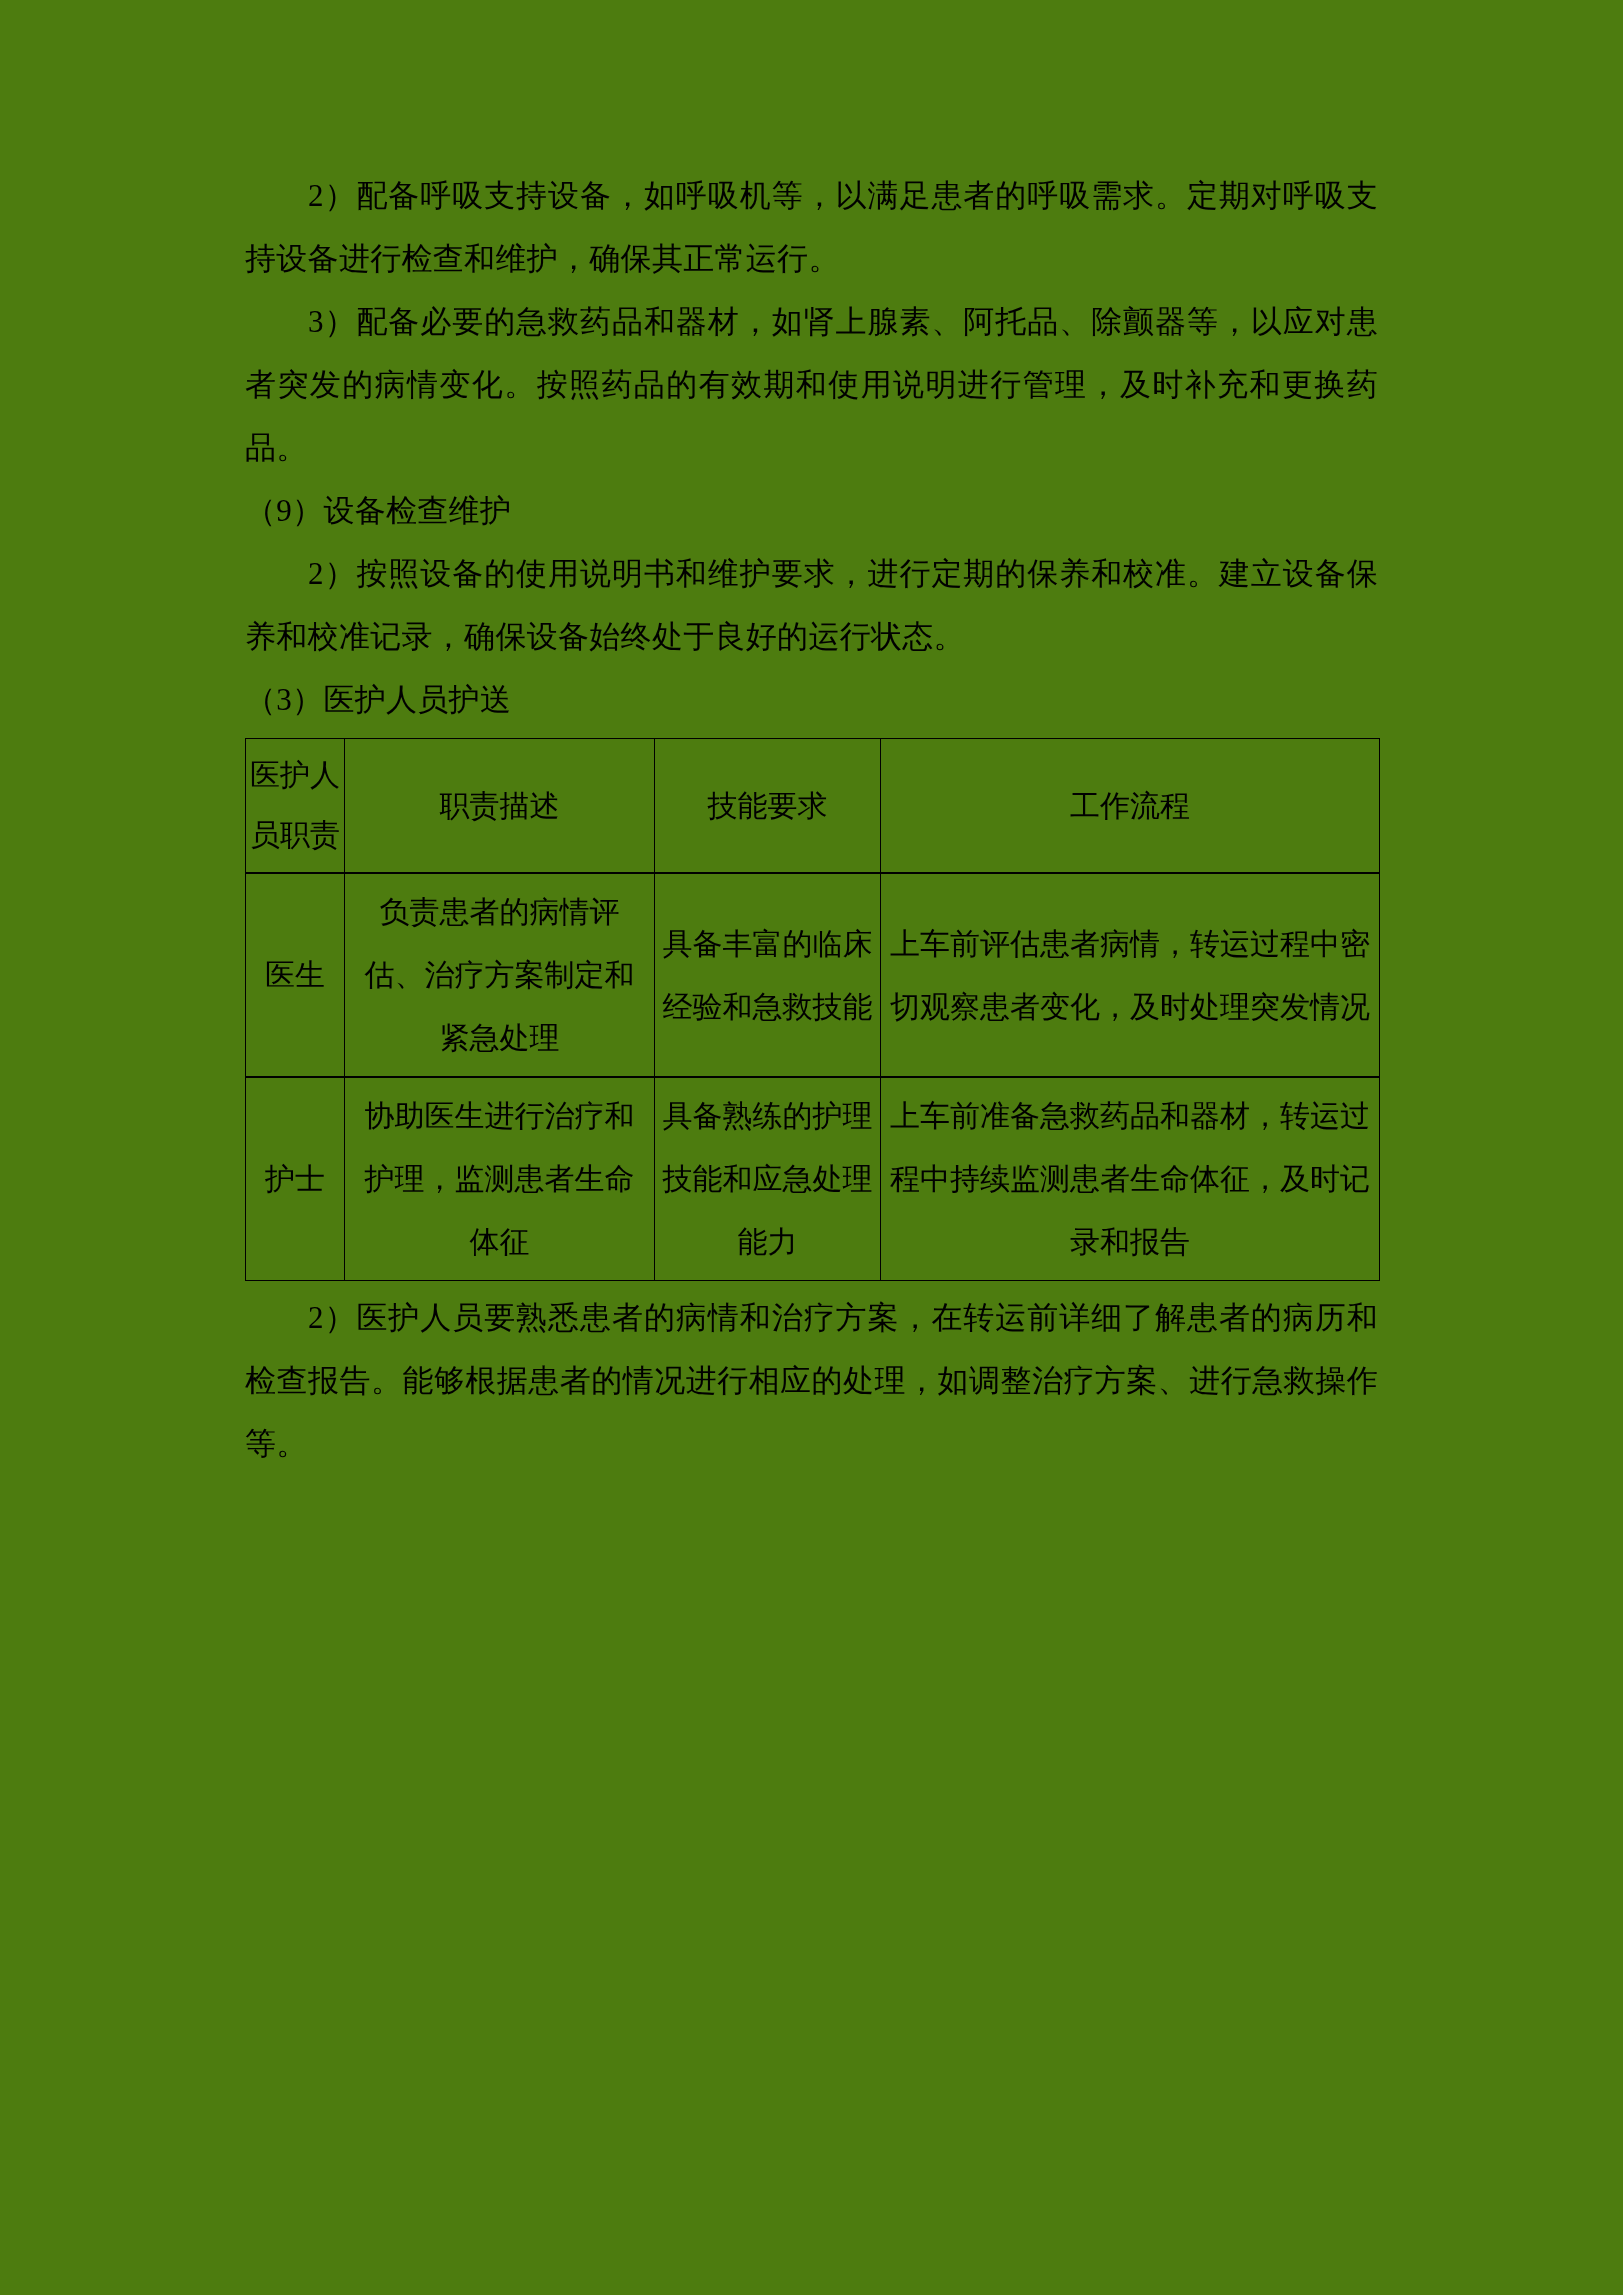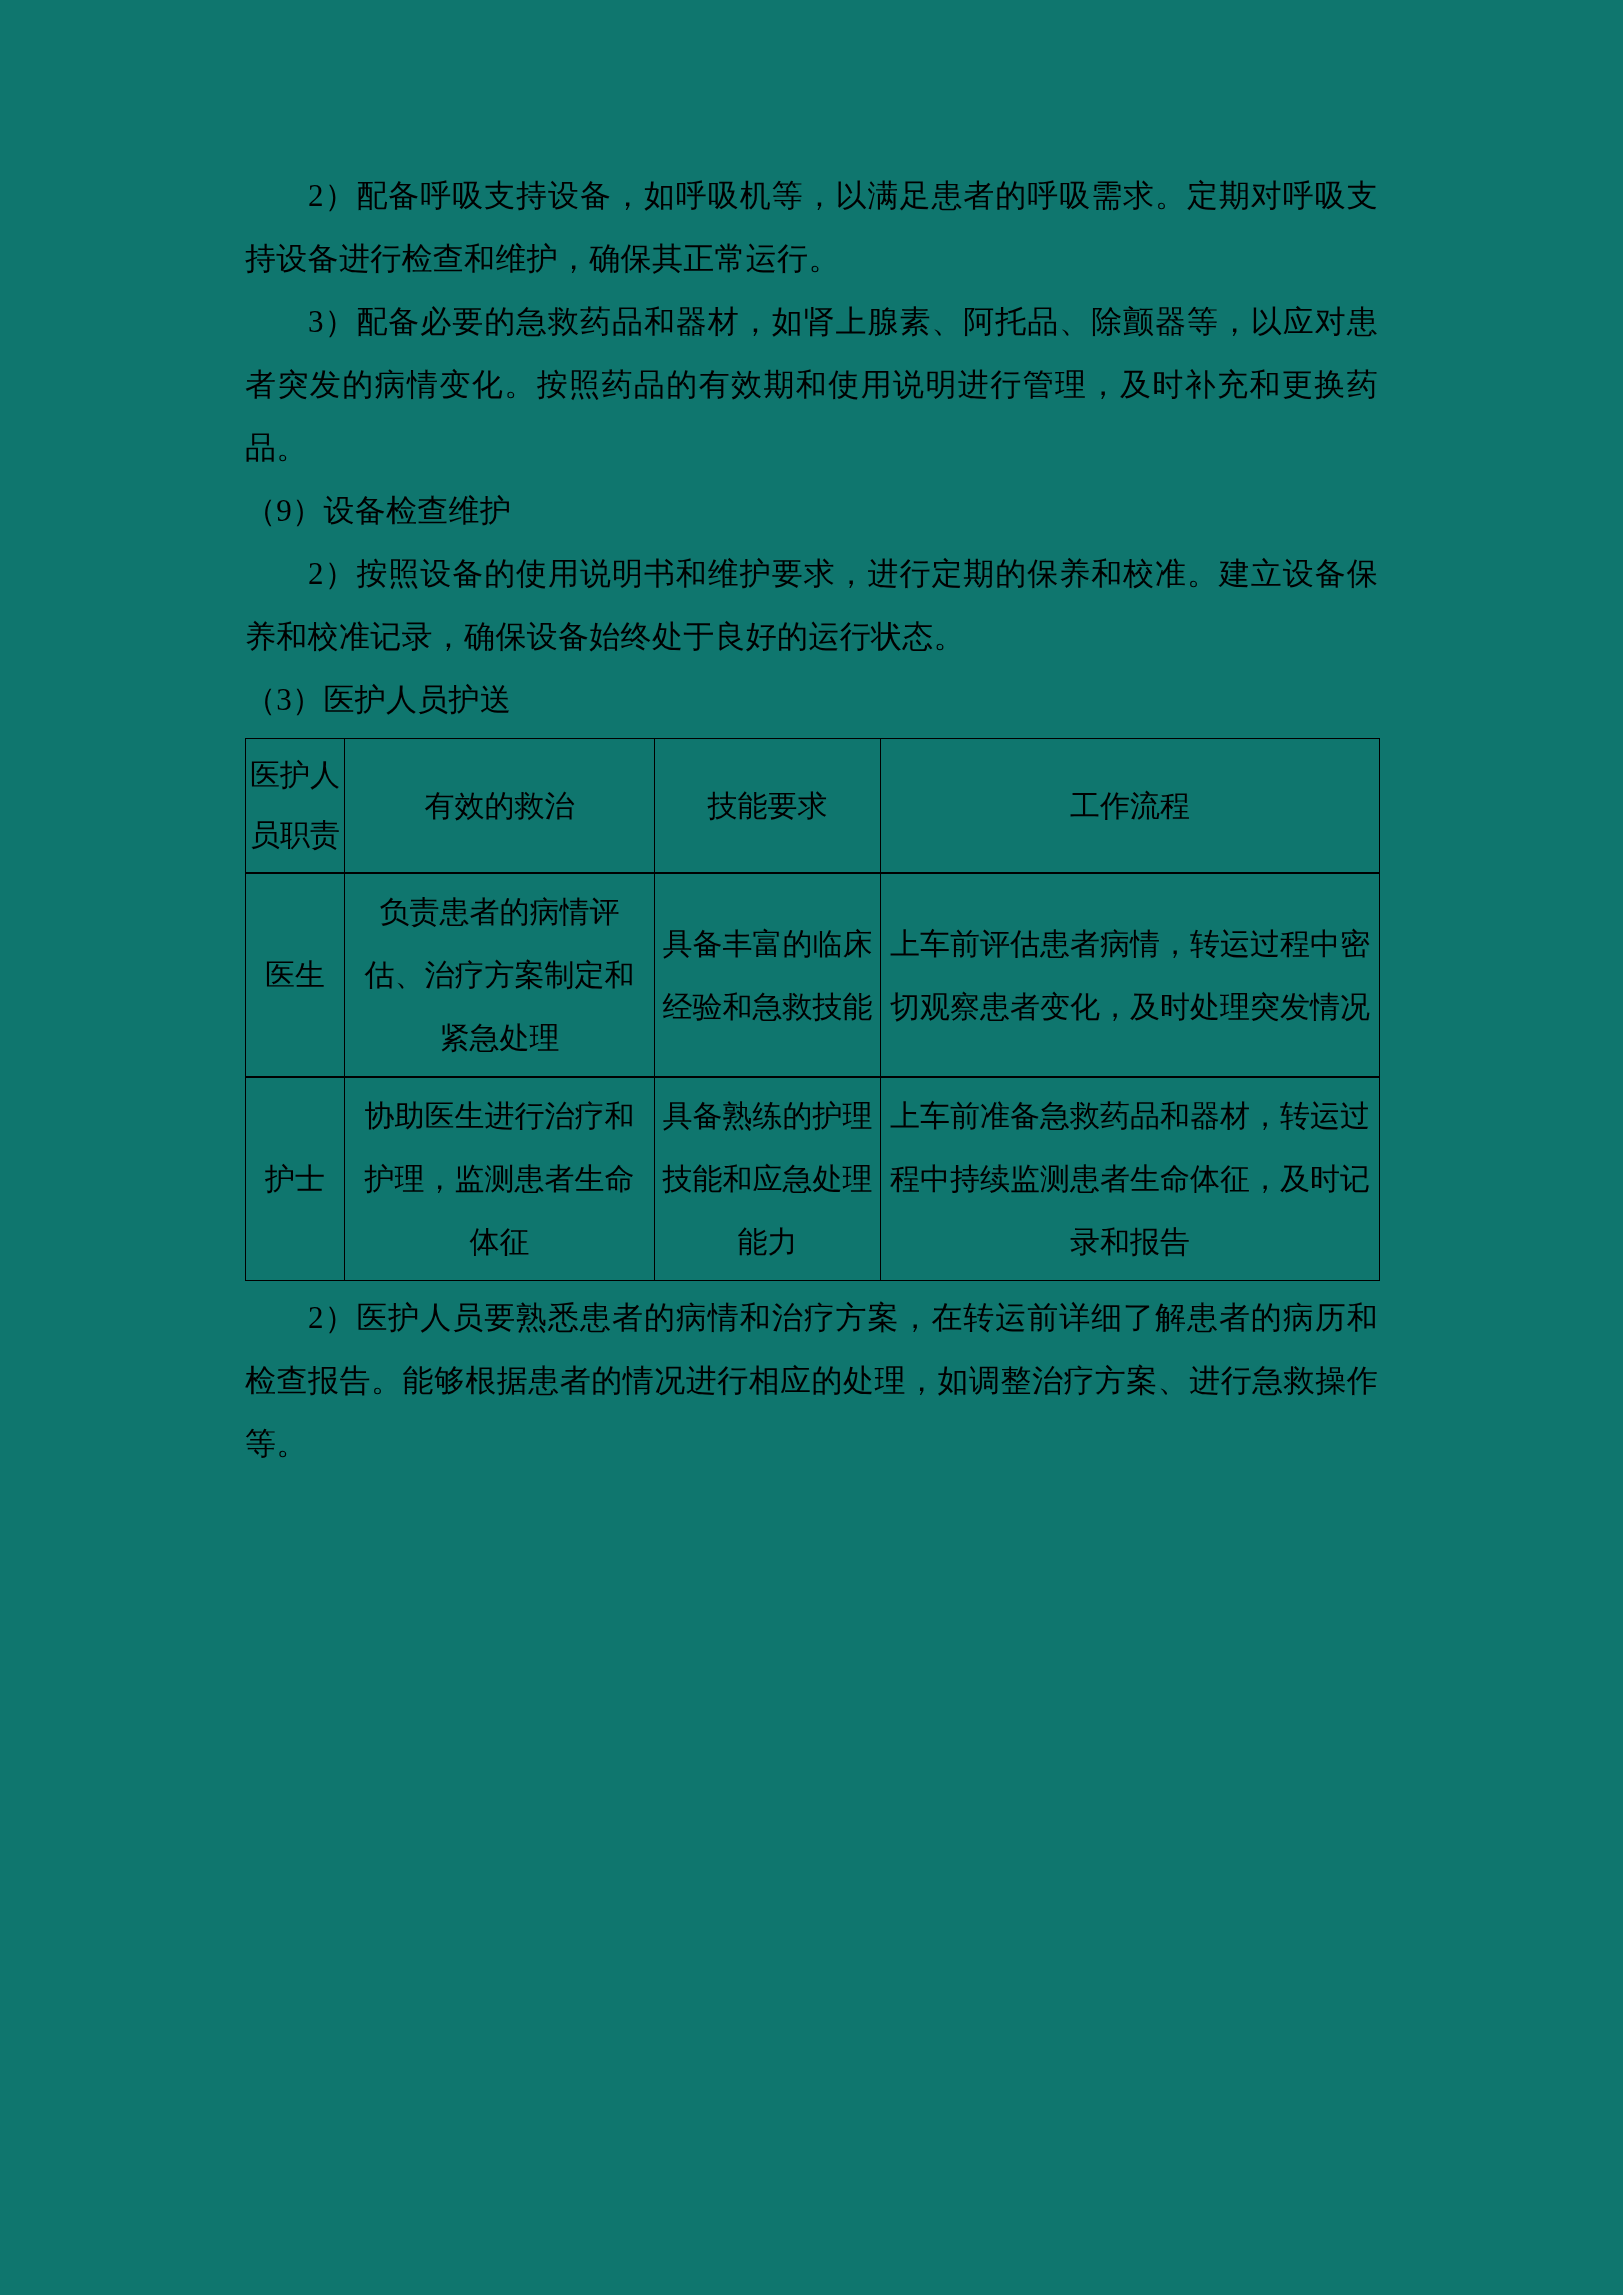--- a/index.html
+++ b/index.html
@@ -8,21 +8,21 @@
     background: #ffffff;
   }
   body {
     font-family: "Liberation Serif", "DejaVu Serif", serif;
     color: #000000;
   }
   #page {
     position: relative;
     width: 1623px;
     height: 2295px;
-    background: #0f766e;
+    background: #4d7c0f;
     box-sizing: border-box;
     padding: 0;
     overflow: hidden;
   }
   #content {
     position: absolute;
     left: 245px;
     top: 164px;
     width: 1133px;
   }
@@ -98,21 +98,21 @@
       <table class="roles">
         <colgroup>
           <col class="c0">
             <col class="c1">
             <col class="c2">
             <col class="c3">
         </colgroup>
         <tbody>
           <tr class="head">
             <td class="first-col vlabel">医护人员职责</td>
-            <td>有效的救治</td>
+            <td>职责描述</td>
             <td>技能要求</td>
             <td>工作流程</td>
           </tr>
           <tr class="row-doctor">
             <td class="first-col">医生</td>
             <td>负责患者的病情评估、治疗方案制定和紧急处理</td>
             <td>具备丰富的临床经验和急救技能</td>
             <td>上车前评估患者病情，转运过程中密切观察患者变化，及时处理突发情况</td>
           </tr>
           <tr class="row-nurse">

